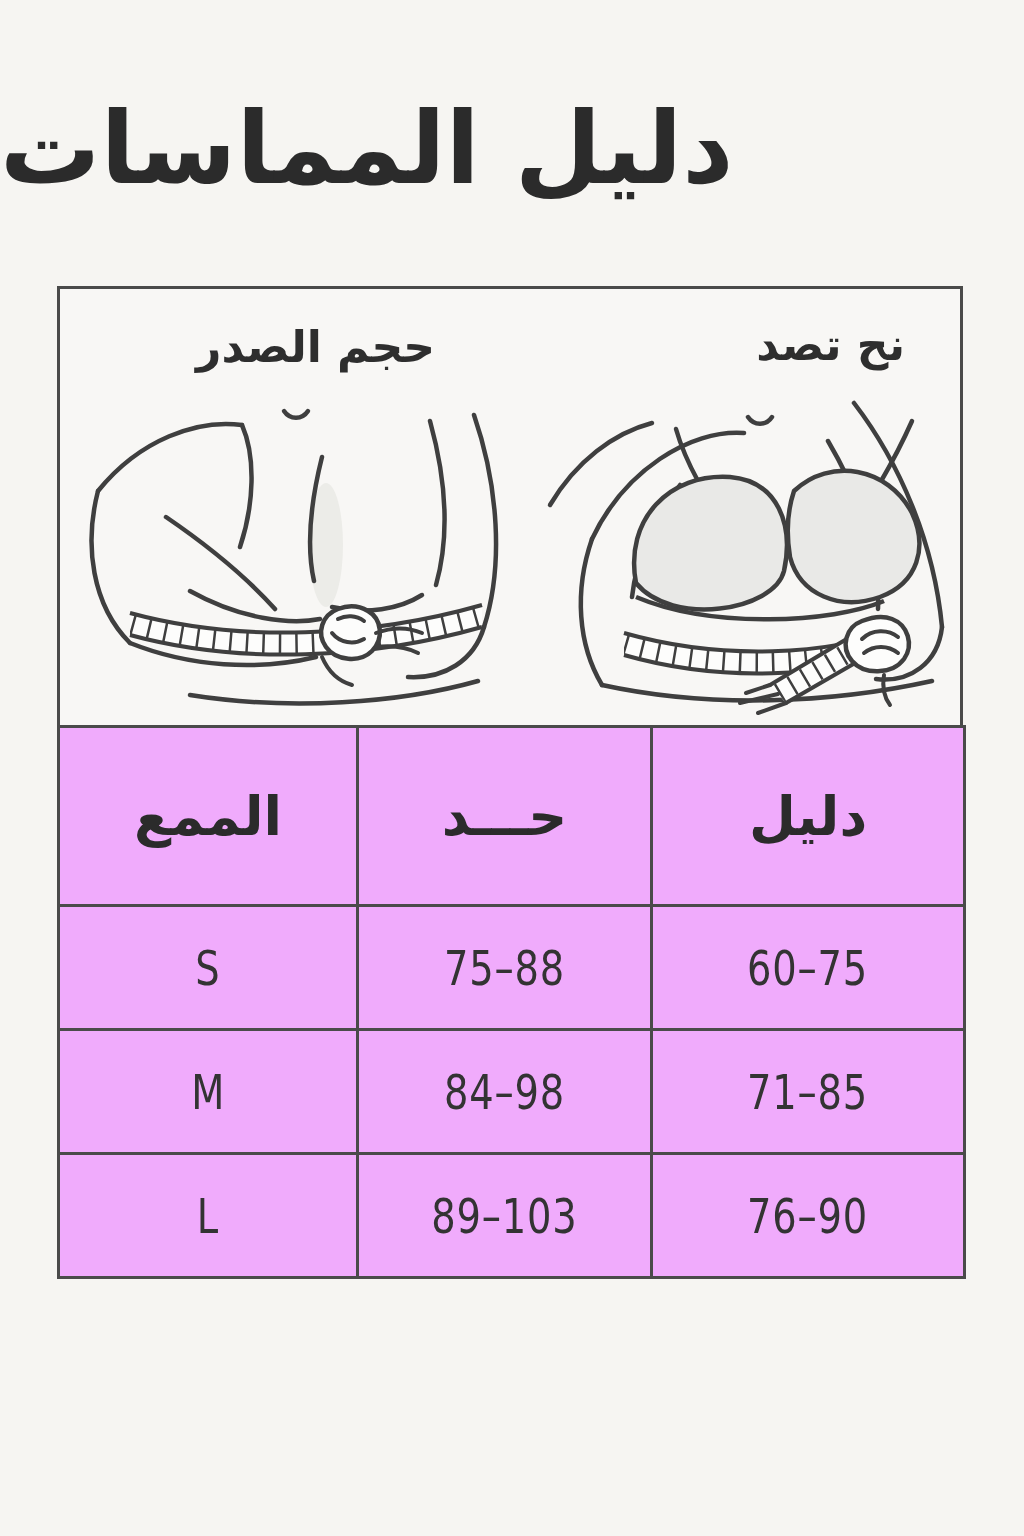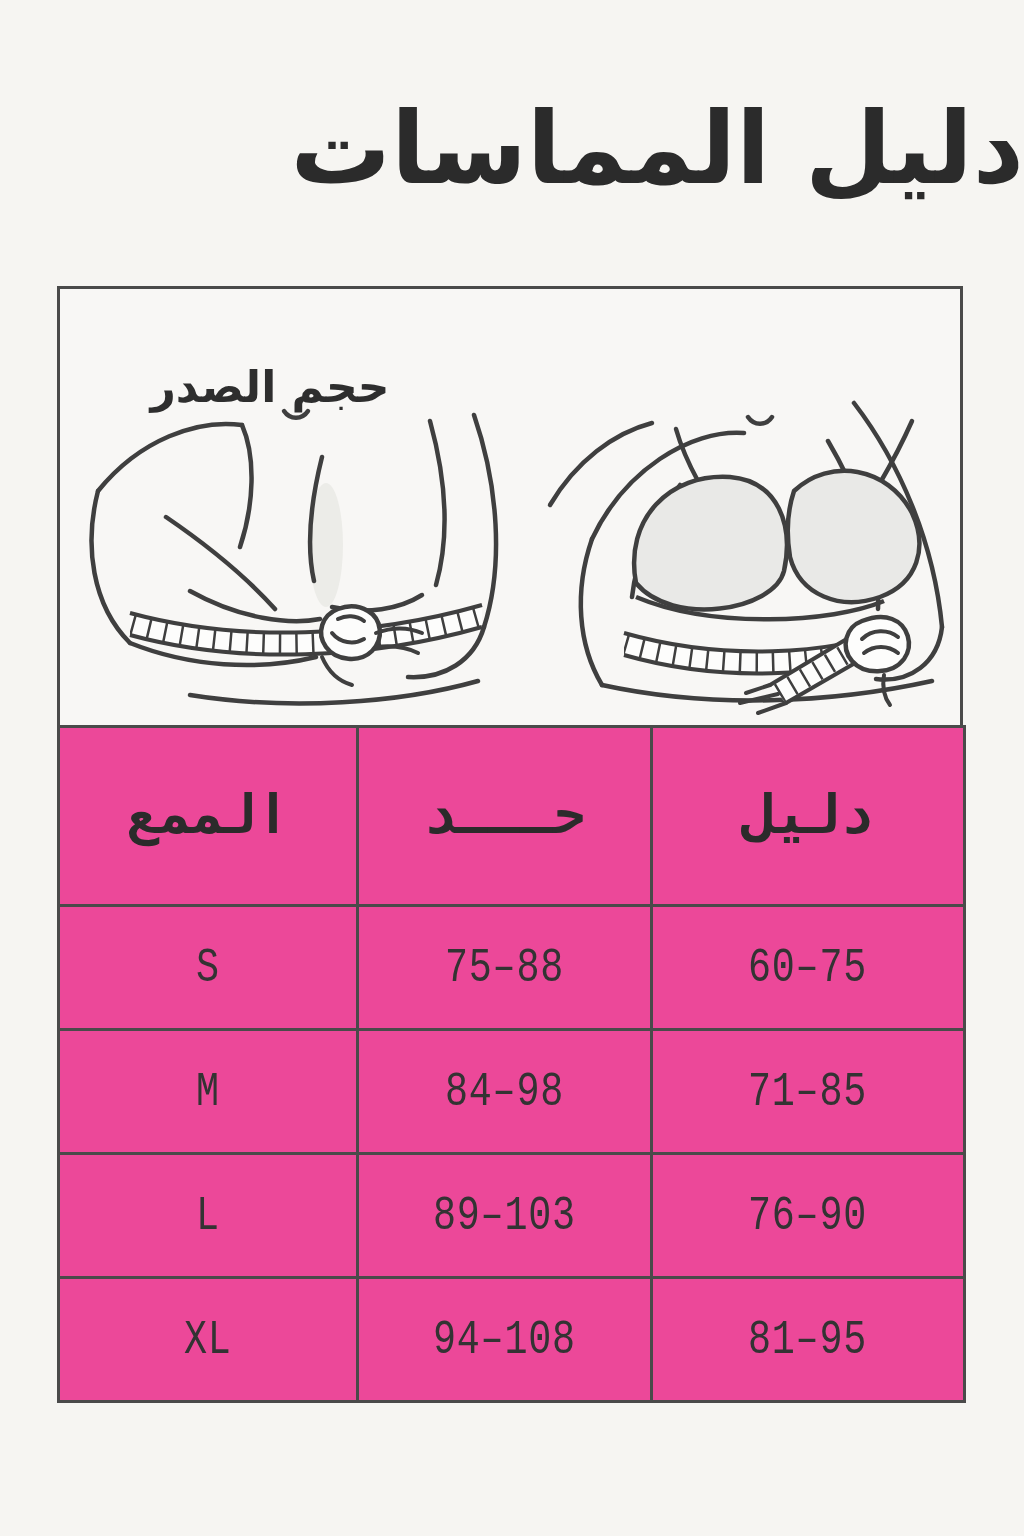--- a/index.html
+++ b/index.html
@@ -7,53 +7,52 @@
     width:1024px;height:1536px;
     background:#f6f5f2;
     font-family:"DejaVu Sans","Liberation Sans",sans-serif;
     color:#2c2c2c;
     overflow:hidden;
   }
   .page{position:relative;width:1024px;height:1536px;}
 
   .title{
     position:absolute;left:0;right:0;top:84px;
-    margin:0;text-align:right;direction:rtl;
+    margin:0;text-align:left;direction:rtl;
     font-size:100px;font-weight:bold;color:#2b2b2b;
-    letter-spacing:1px;line-height:1.3;padding-left:32px;
+    letter-spacing:1px;line-height:1.3;
   }
 
   
   .guide-box{
     position:absolute;left:57px;top:286px;
     width:906px;height:442px;box-sizing:border-box;
     border:3px solid #4a4a4a;
     background:#f8f7f5;
   }
   .label{
     position:absolute;direction:rtl;
     font-size:44px;font-weight:bold;color:#2e2e2e;
-    text-align:center;white-space:nowrap;margin-top:40px;
+    white-space:nowrap;
   }
   .label-left{left:45px;top:32px;width:330px;}
   .label-right{right:55px;top:30px;width:270px;}
   .fig{position:absolute;}
   .fig-left{left:10px;top:106px;}
   .fig-right{left:472px;top:98px;}
 
   
   .size-table{
     position:absolute;left:57px;top:725px;
     width:906px;border-collapse:collapse;table-layout:fixed;
   }
   .size-table th,.size-table td{
     border:3px solid #4a4a4a;
     text-align:center;vertical-align:middle;
-    background:#ec4899;
-    font-family:Liberation Mono, monospace;
+    background:#f0abfc;
   }
   .size-table th{
     height:174px;direction:rtl;
     font-size:54px;font-weight:bold;color:#2b2b2b;
   }
   .size-table td{height:119px;}
   .cond{
     display:inline-block;
     transform:scaleX(0.8);transform-origin:center;
     font-size:48px;font-weight:400;color:#333333;
@@ -62,20 +61,21 @@
 </style>
 </head>
 <body>
 
 <div class="page">
 
   <h1 class="title" dir="rtl">دليل المماسات</h1>
 
   <div class="guide-box">
     <div class="label label-left" dir="rtl">حجم الصدر</div>
+    <div class="label label-right" dir="rtl">نح تصد</div>
 
     <svg class="fig fig-left" width="450" height="315" viewBox="0 0 450 315" aria-hidden="true">
       <defs>
         <clipPath id="bandL">
           <path d="M60,218 C170,248 300,242 412,210 L412,232 C300,264 170,270 60,240 Z"></path>
         </clipPath>
       </defs>
       <ellipse cx="256" cy="150" rx="17" ry="62" fill="#ecece8" stroke="none"></ellipse>
       <g stroke="#3f3f3f" stroke-width="4.5" fill="none" stroke-linecap="round">
         <path d="M28,96 C70,44 128,24 172,30"></path>
@@ -183,21 +183,16 @@
       <tr>
         <td><span class="cond">M</span></td>
         <td><span class="cond">84–98</span></td>
         <td><span class="cond">71–85</span></td>
       </tr>
       <tr>
         <td><span class="cond">L</span></td>
         <td><span class="cond">89–103</span></td>
         <td><span class="cond">76–90</span></td>
       </tr>
-      <tr>
-        <td><span class="cond">XL</span></td>
-        <td><span class="cond">94–108</span></td>
-        <td><span class="cond">81–95</span></td>
-      </tr>
     </tbody>
   </table>
 
 </div>
 
 </body></html>

